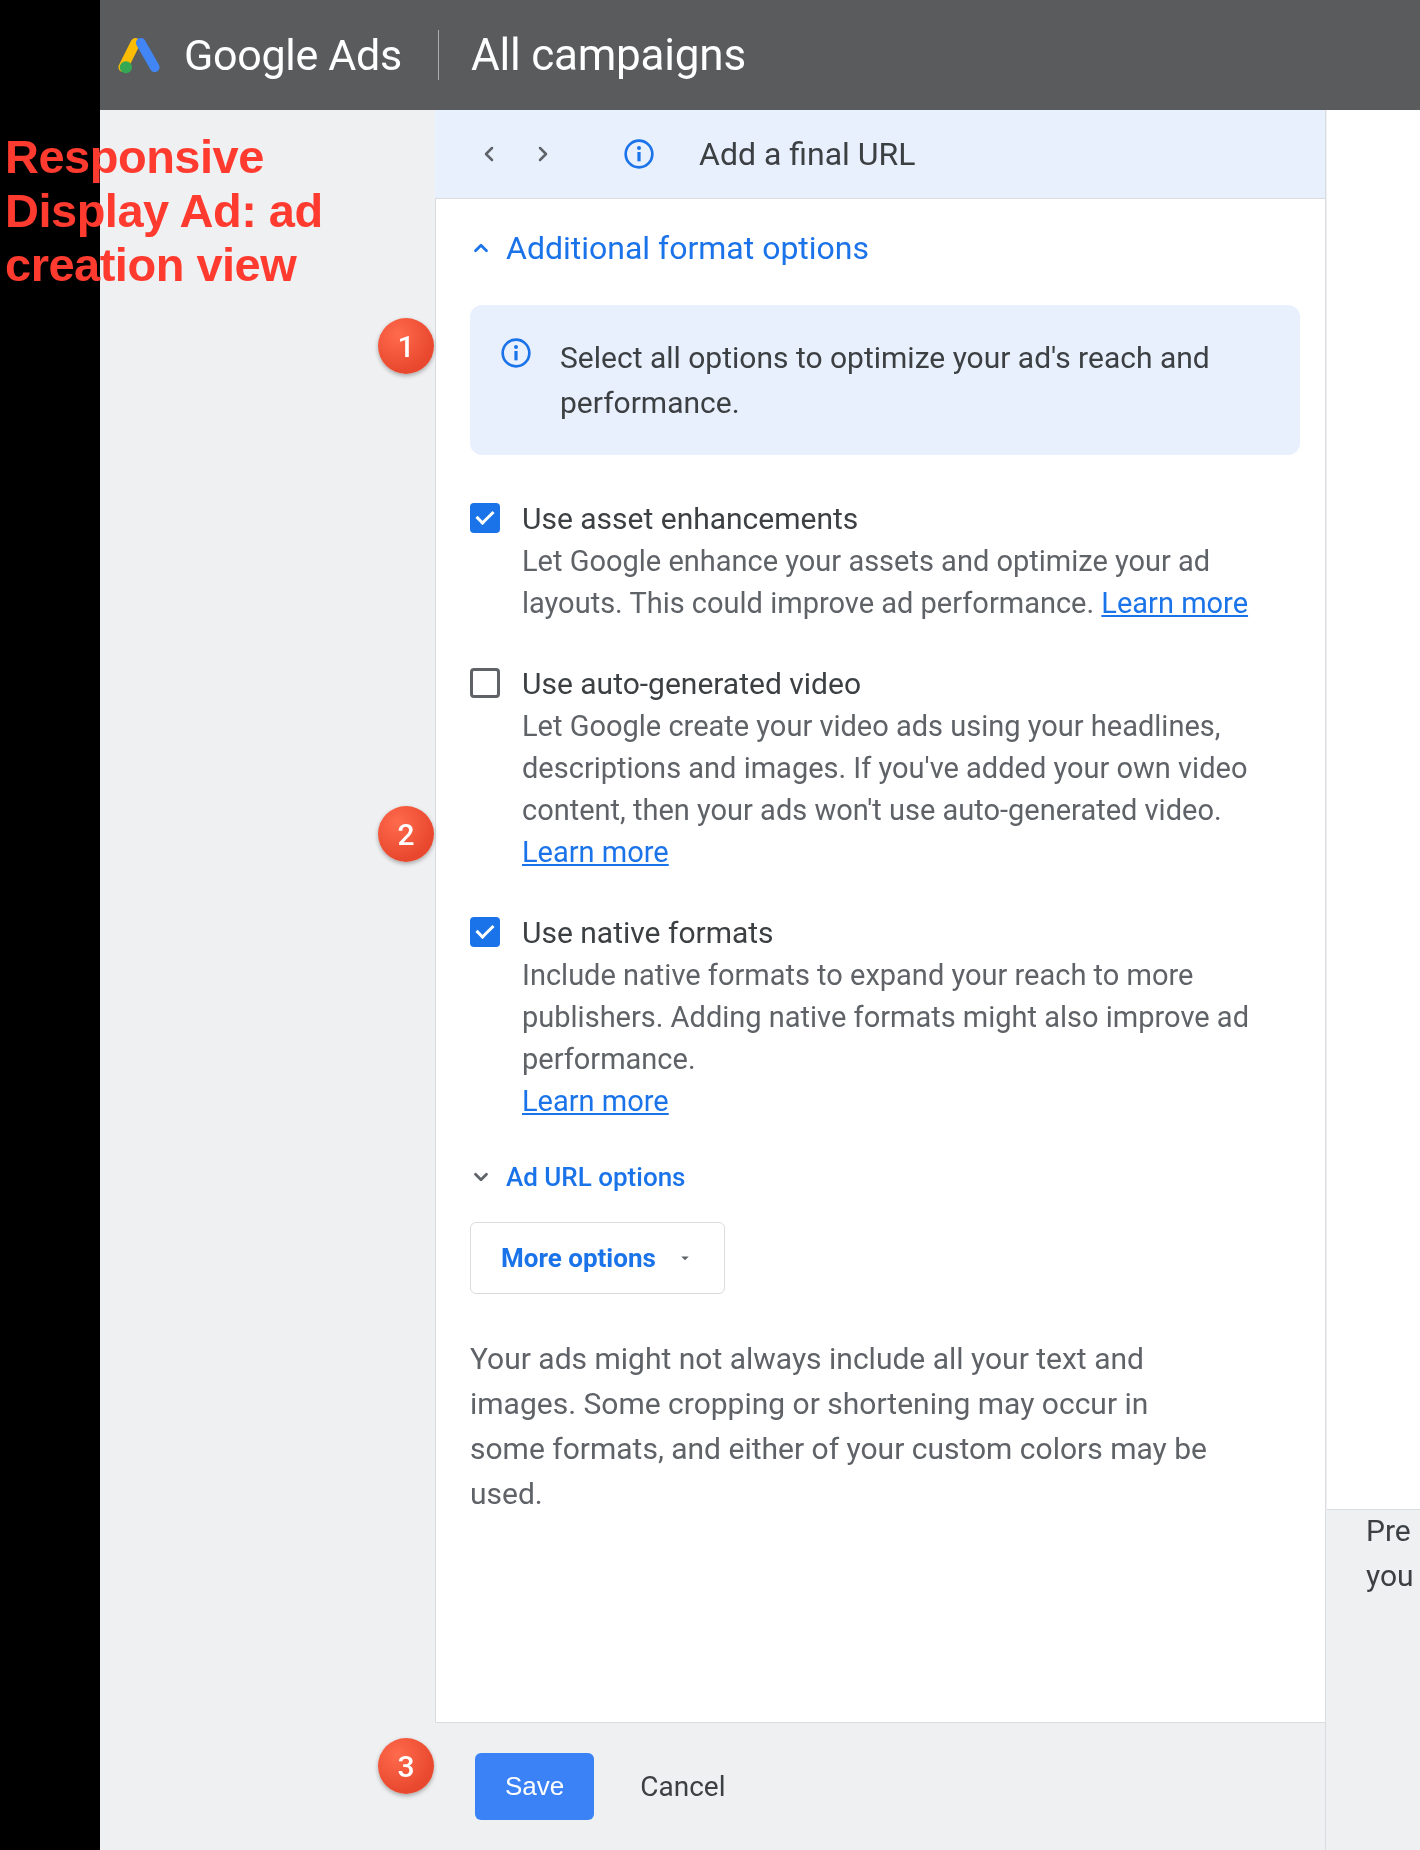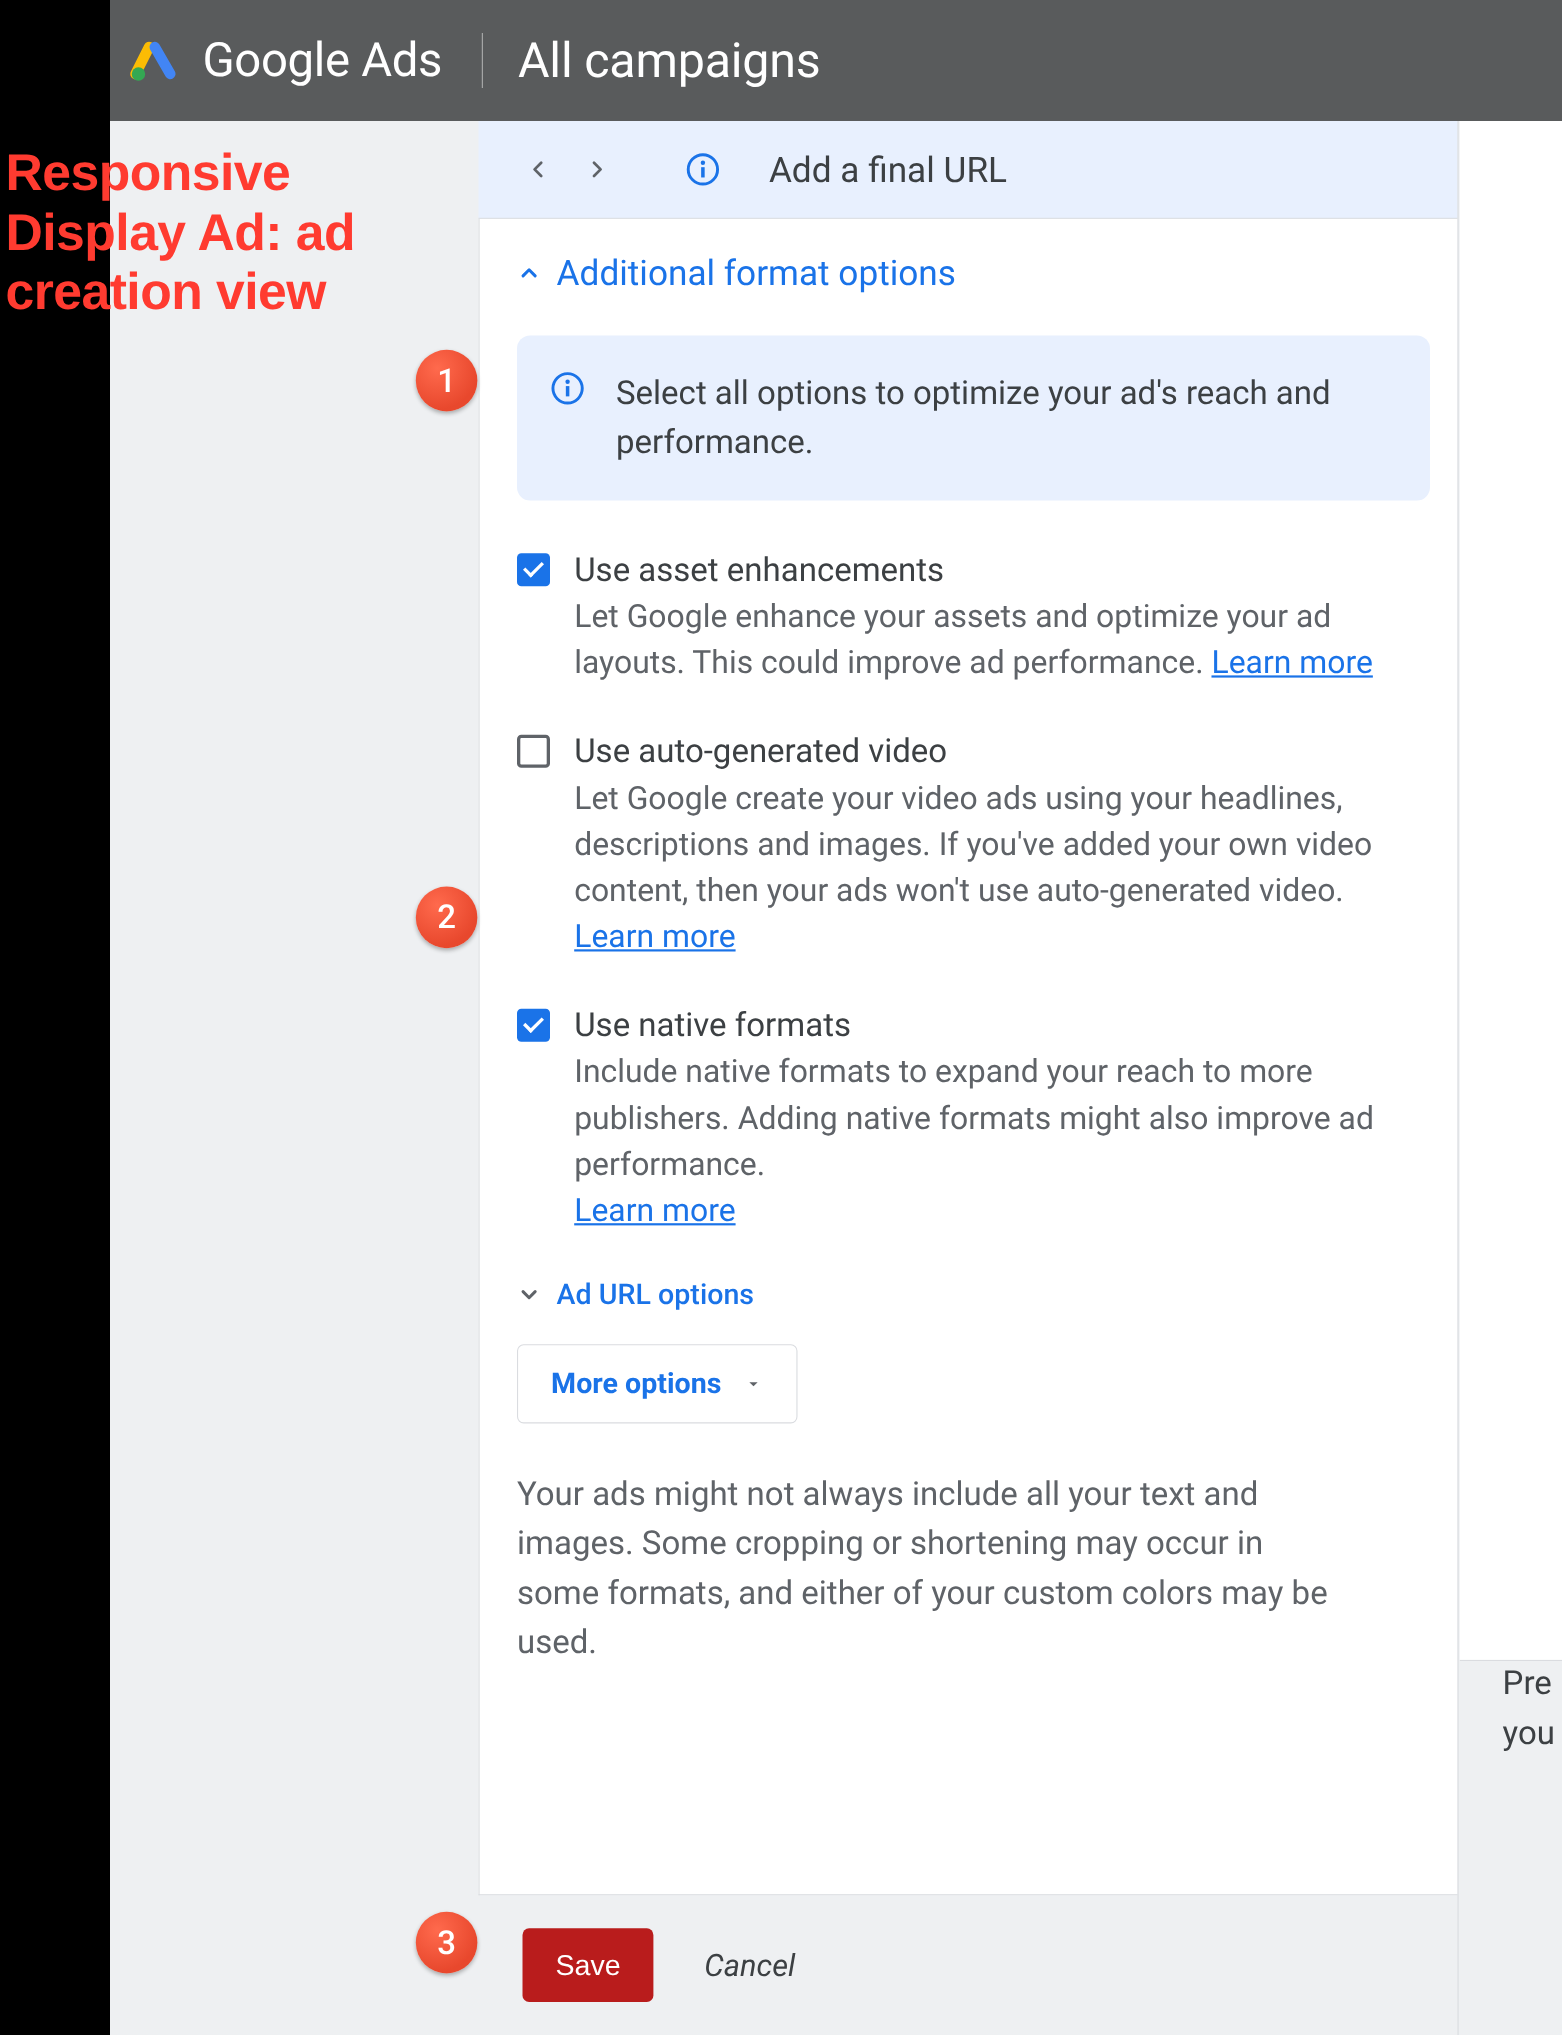--- a/index.html
+++ b/index.html
@@ -227,34 +227,33 @@
       max-width: 760px;
     }
 
     .footer {
       padding: 30px 0 30px 40px;
       display: flex;
       align-items: center;
       gap: 46px;
     }
     .btn-primary {
-      background: #b91c1c;
+      background: #3b82f6;
       color: #fff;
       border: none;
       border-radius: 6px;
       padding: 18px 30px;
       font-size: 26px;
       font-weight: 500;
       cursor: pointer;
     }
     .btn-text {
       color: #3c4043;
       font-size: 28px;
       cursor: pointer;
-      font-style: italic;
     }
 
     .marker {
       position: absolute;
       width: 56px; height: 56px;
       border-radius: 50%;
       background: radial-gradient(circle at 35% 30%, #ff6a4d, #e8482d 70%);
       color: #fff;
       display: flex;
       align-items: center; justify-content: center;

